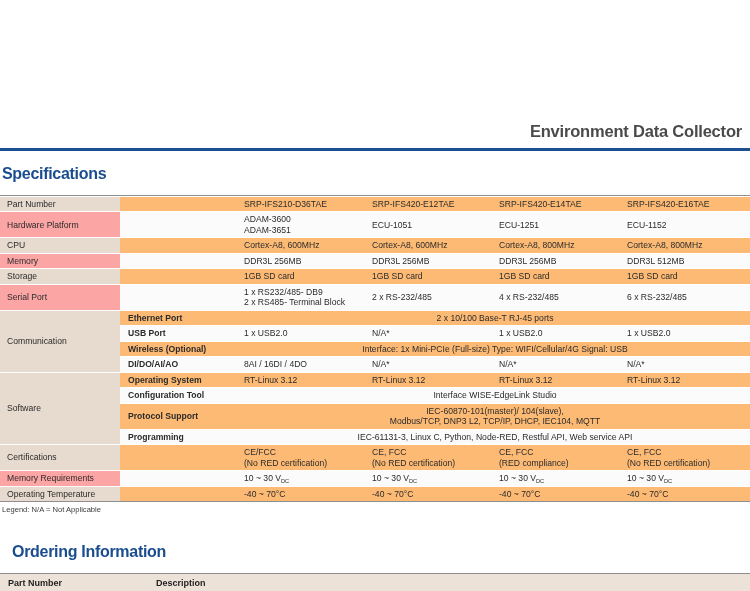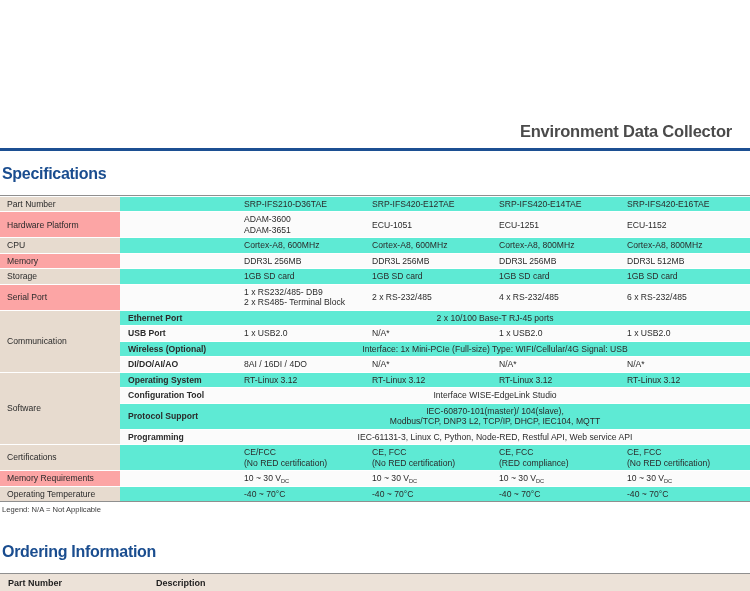--- a/index.html
+++ b/index.html
@@ -15,21 +15,21 @@
     width: 750px; height: 591px;
     overflow: hidden;
     background: #fff;
   }
 
   
   .doc-header {
     position: absolute;
     top: 123px; left: 0; width: 750px;
     text-align: right;
-    padding-right: 18px;
+    padding-right: 8px;
   }
   .doc-header-title {
     font-size: 16.5px;
     font-weight: bold;
     color: #4a4a4a;
     letter-spacing: -0.2px;
     line-height: 1;
   }
   .header-rule {
     position: absolute;
@@ -40,21 +40,21 @@
 
   
   .section-title {
     font-size: 16px;
     font-weight: bold;
     color: #1a4d8f;
     letter-spacing: -0.3px;
     line-height: 1;
   }
   #spec-title { position: absolute; top: 166px; left: 2px; }
-  #order-title { position: absolute; top: 544px; left: 2px; }
+  #order-title { position: absolute; top: 544px; left: 12px; }
 
   
   .spec-table {
     position: absolute;
     top: 196px; left: 0;
     width: 750px;
     border-collapse: collapse;
     table-layout: fixed;
     font-size: 8.6px;
     color: #2b2b2b;
@@ -74,21 +74,21 @@
   col.c-d4    { width: 129px; }
 
   td.label {
     background: #e7dbcf;
     border-top: 1px solid #ffffff;
     padding-left: 7px;
   }
   td.label.alt { background: #fca5a5; }
   td.sub { padding-left: 8px; font-weight: bold; }
 
-  tr.r-gray td:not(.label) { background: #5eead4; }
+  tr.r-gray td:not(.label) { background: #fdba74; }
   tr.r-white td:not(.label) { background: #fbfbfb; }
 
   td.span-all { text-align: center; }
   .two-line { display: block; }
 
   .table-top-rule {
     position: absolute;
     top: 195px; left: 0;
     width: 750px; height: 1px;
     background: #8f8f8f;

